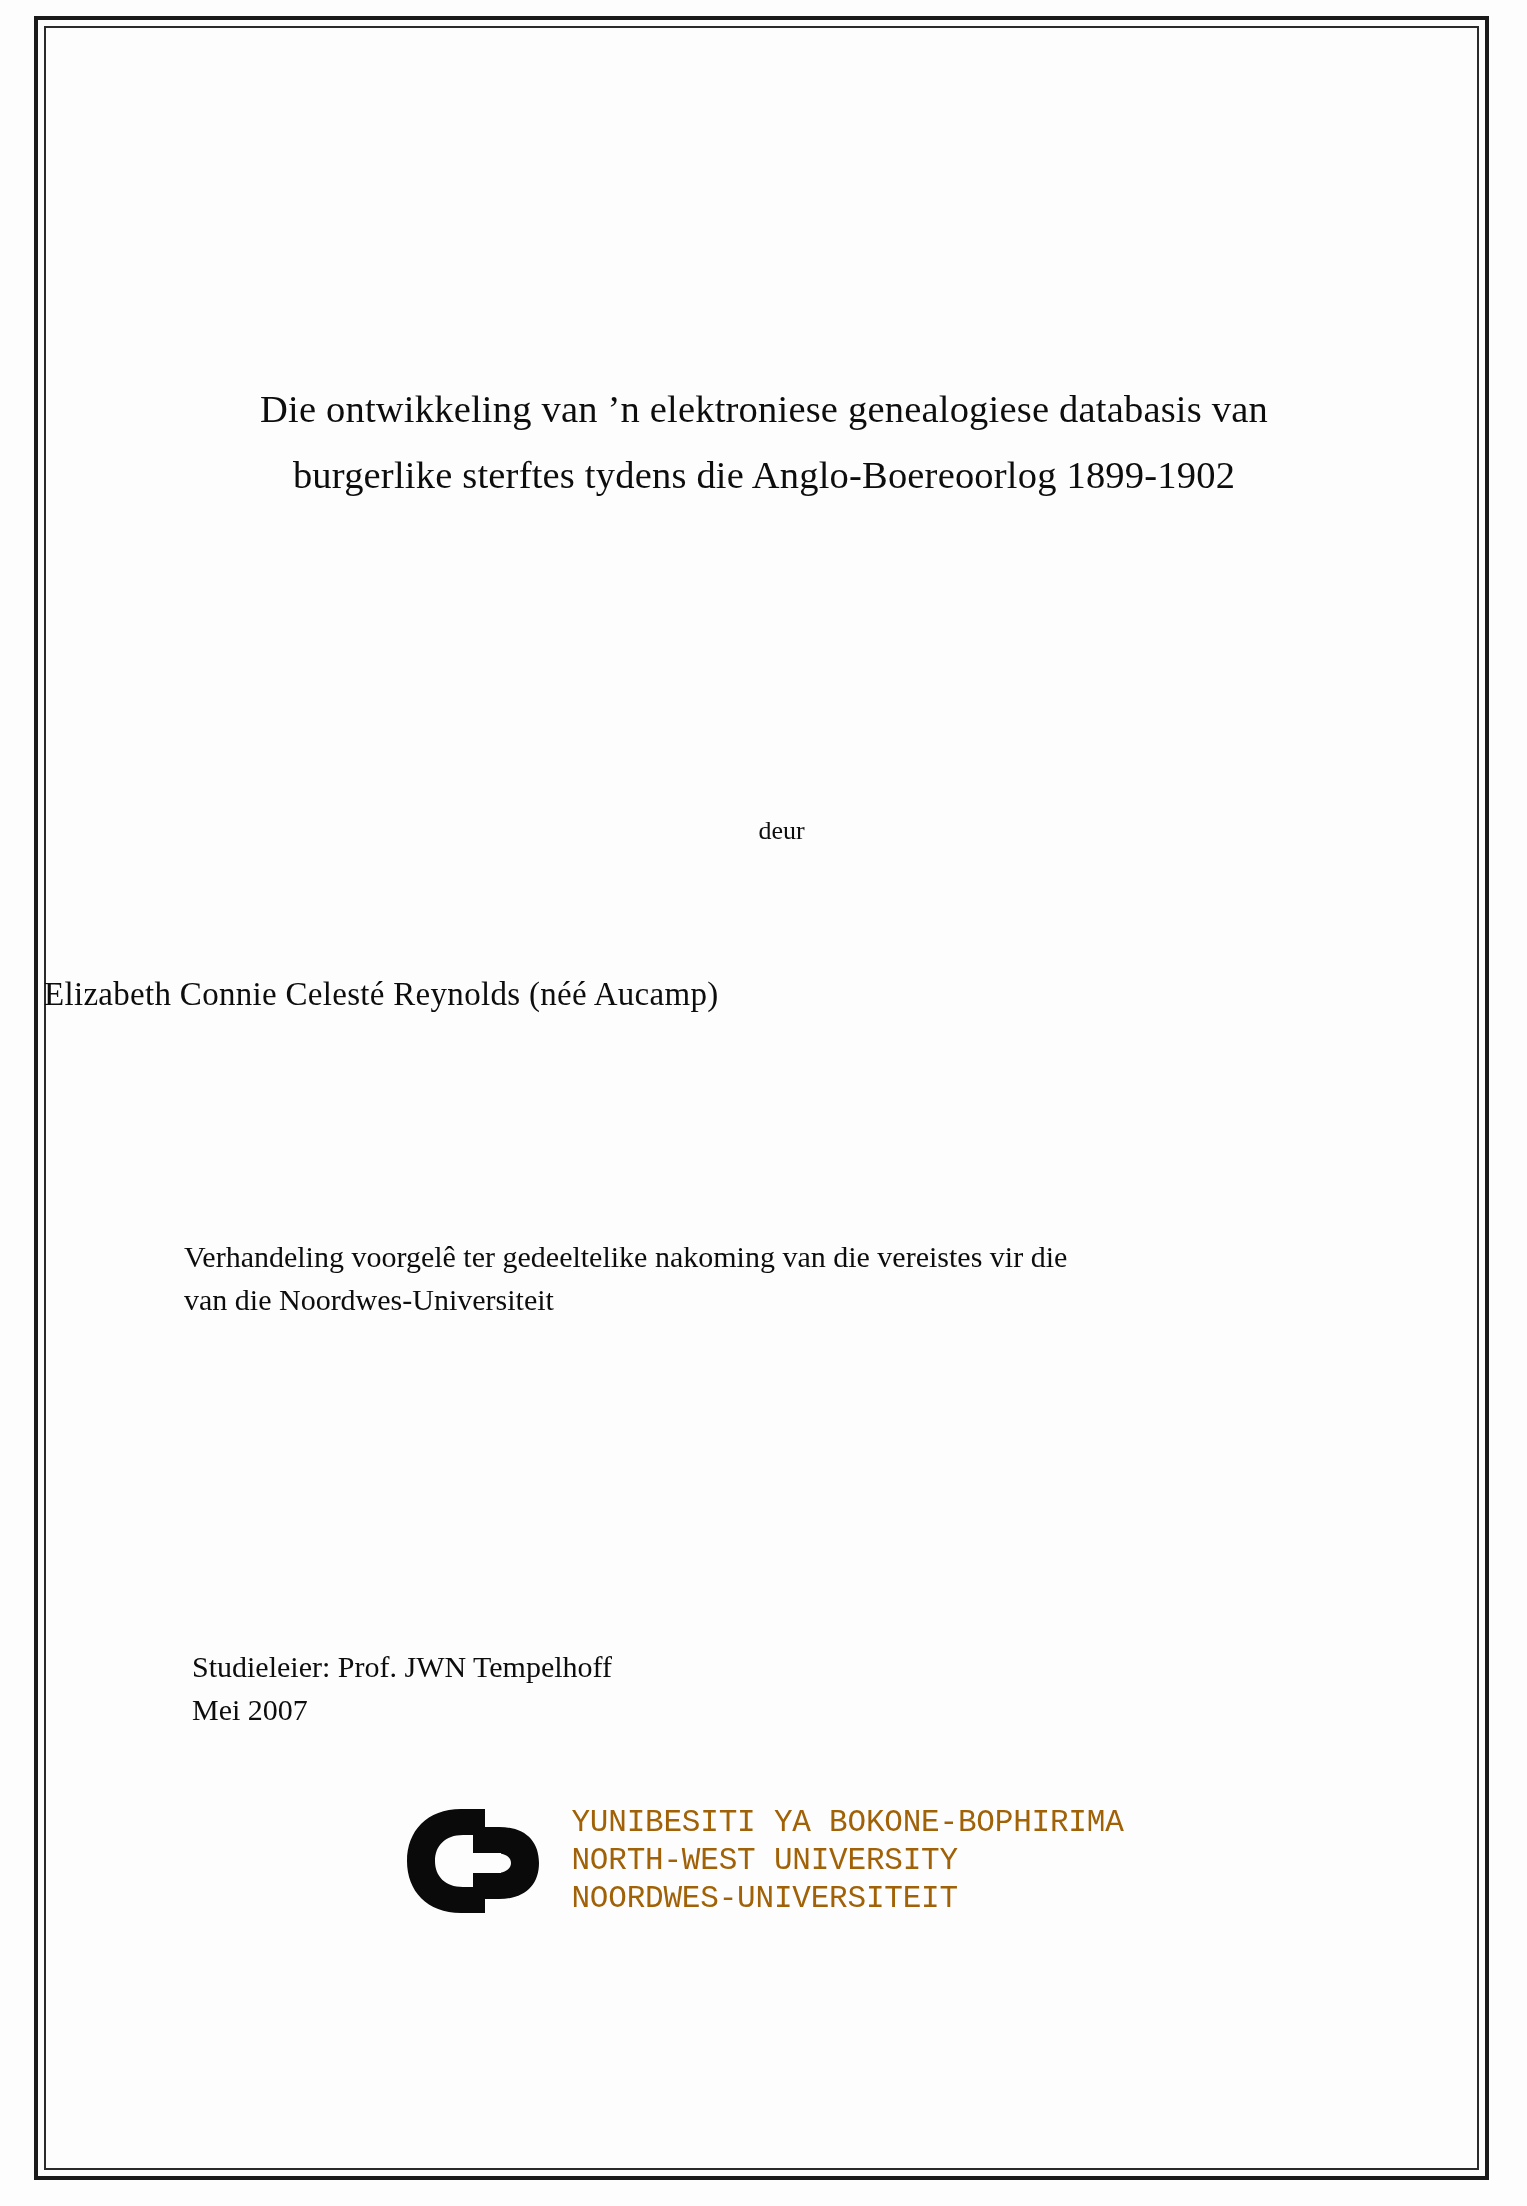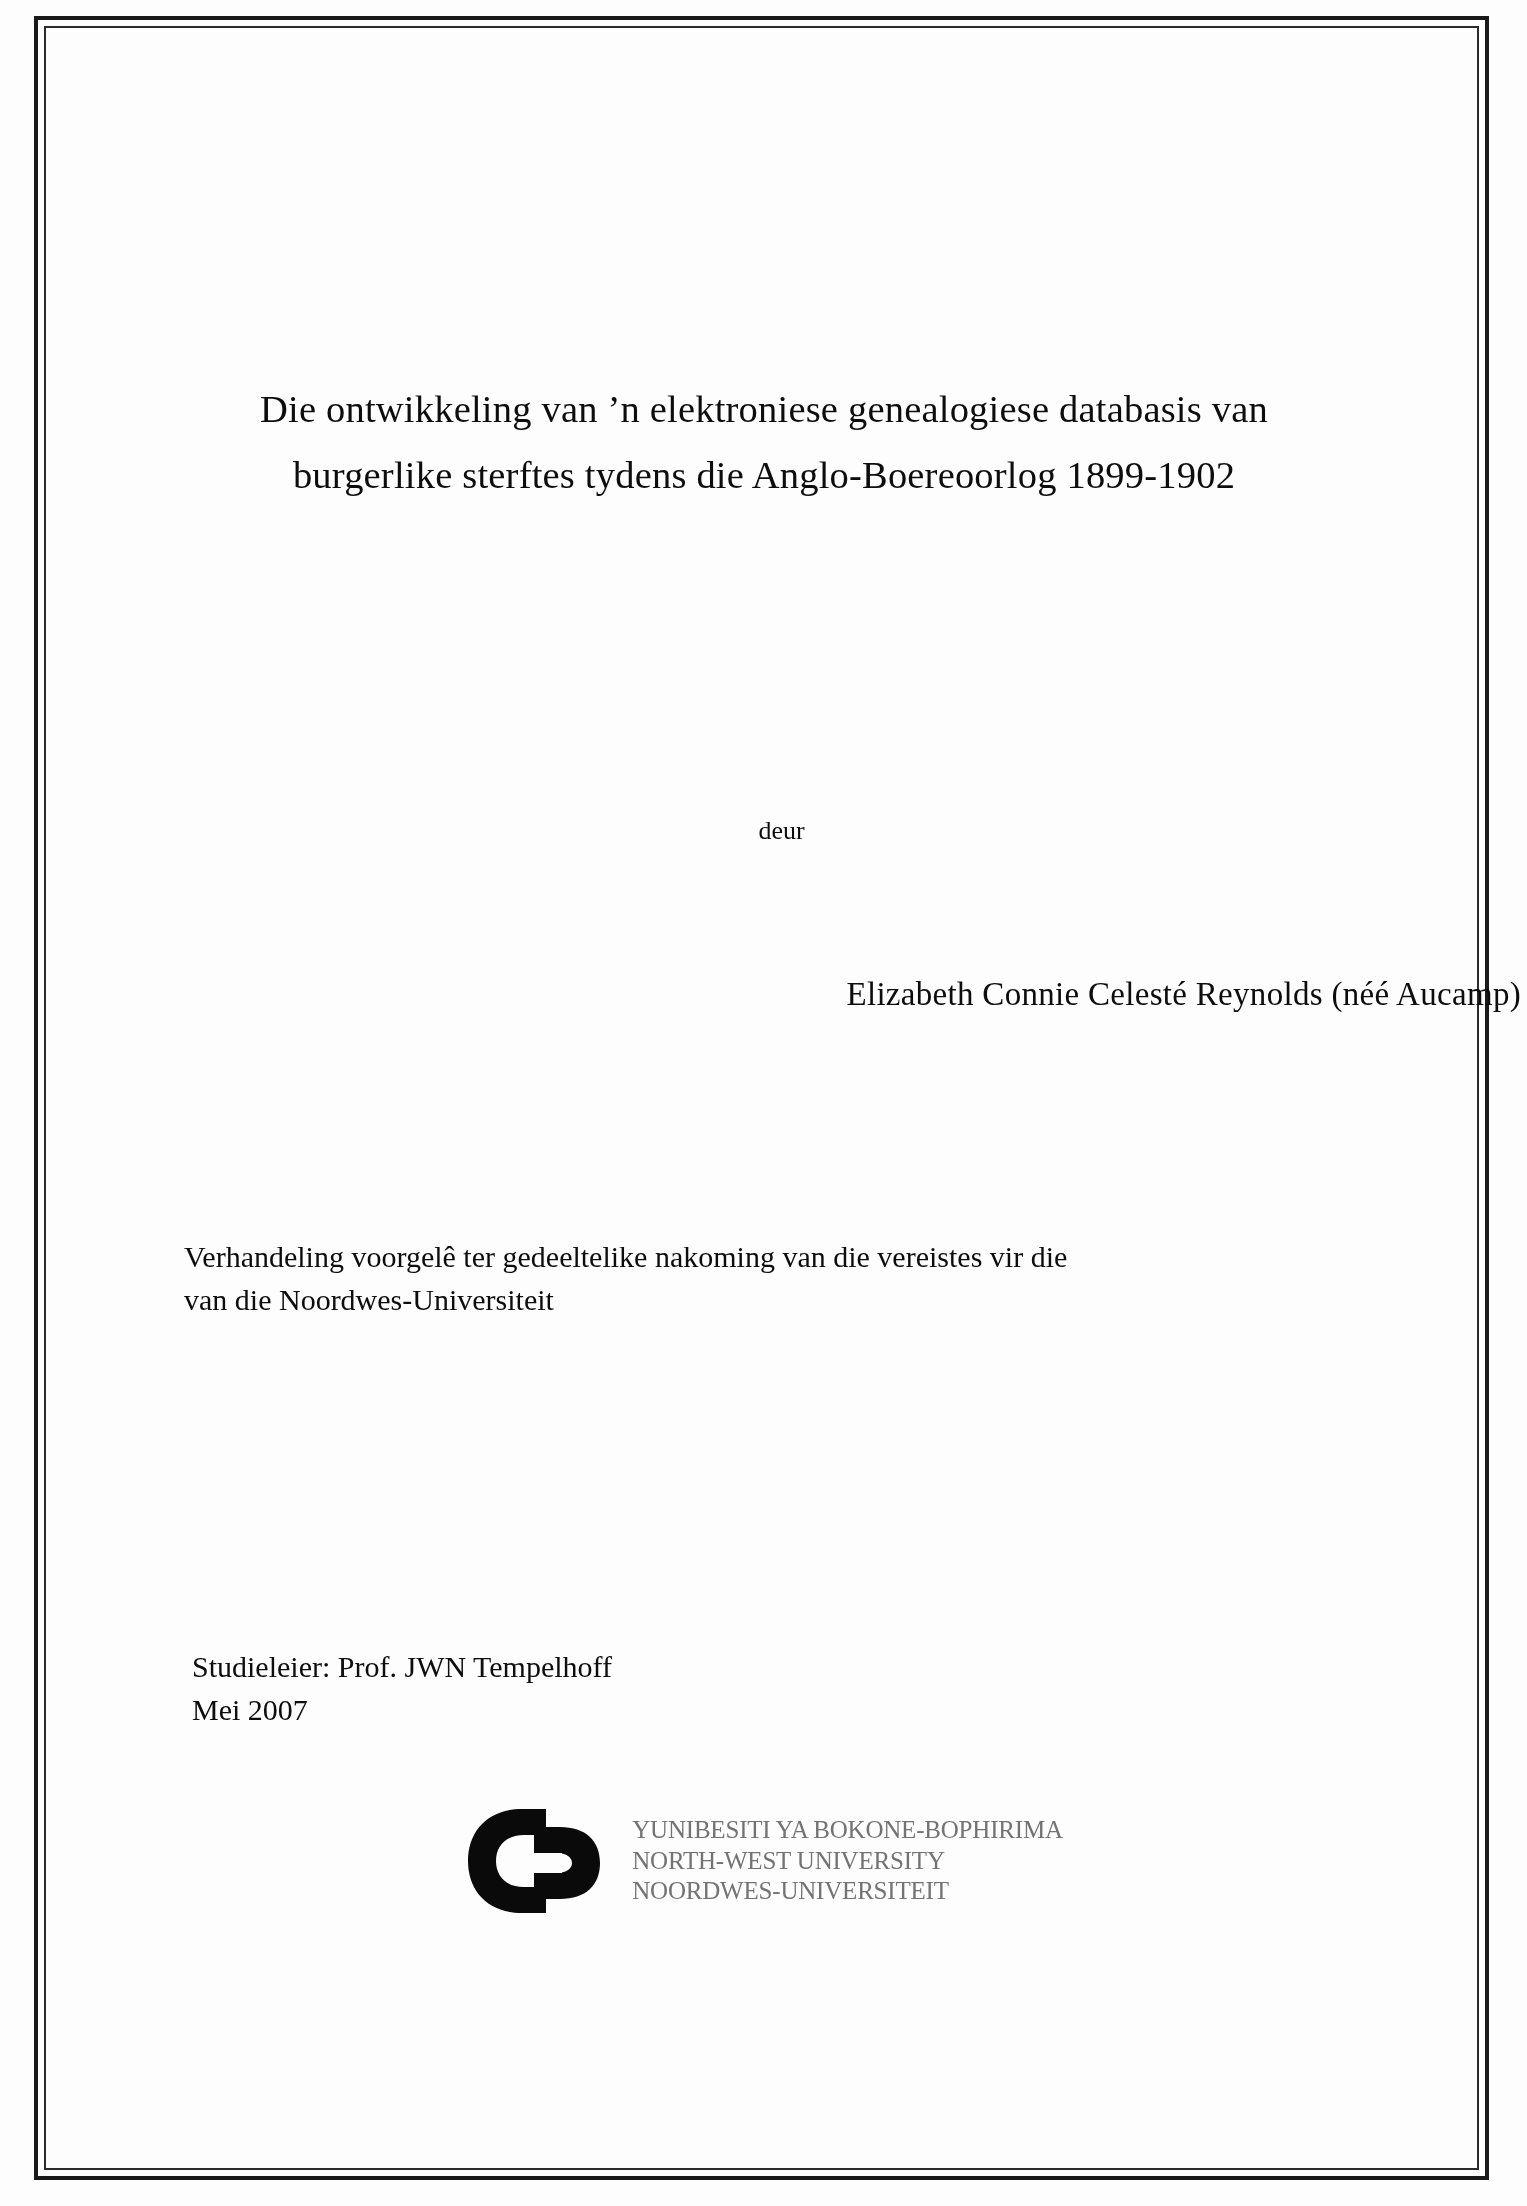--- a/index.html
+++ b/index.html
@@ -74,24 +74,23 @@
     text-align: center;
     font-size: 26px;
     padding-left: 20px;
   }
 
   .author {
     position: absolute;
     left: 0;
     top: 950px;
     width: 1435px;
-    text-align: right;
+    text-align: left;
     font-size: 33px;
     letter-spacing: 0.3px;
-    padding-left: 42px;
   }
 
   .statement {
     position: absolute;
     left: 140px;
     top: 1210px;
     width: 1160px;
     font-size: 30px;
     line-height: 1.42;
   }
@@ -126,25 +125,25 @@
     justify-content: center;
     align-items: center;
   }
   .logo-mark {
     width: 160px;
     height: 120px;
     margin-right: 12px;
     flex: none;
   }
   .logo-text {
-    font-family: Liberation Serif, serif;
-    font-size: 25px;
+    font-family: Liberation Mono, monospace;
+    font-size: 31px;
     line-height: 1.22;
     letter-spacing: -0.2px;
-    color: #737373;
+    color: #a16207;
     white-space: nowrap;
   }
 </style>
 </head>
 <body>
 
 <div class="page">
 
   <div class="border-outer"></div>
   <div class="border-inner"></div>

